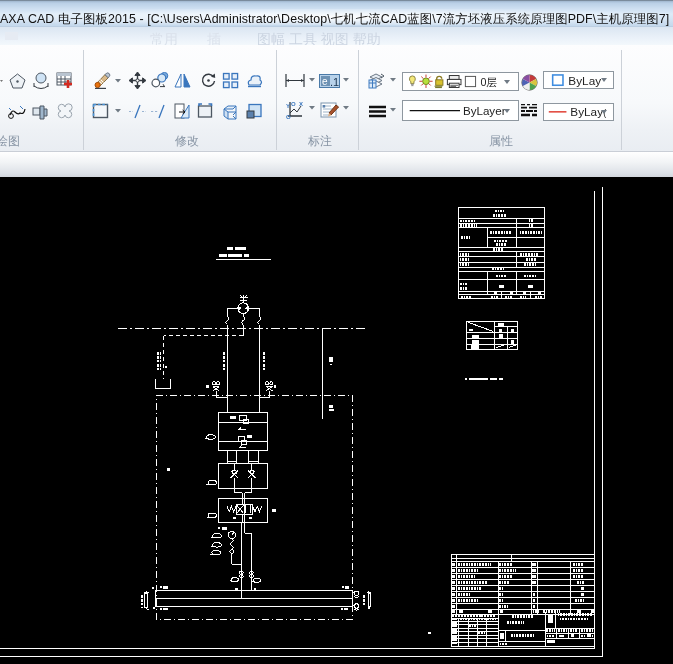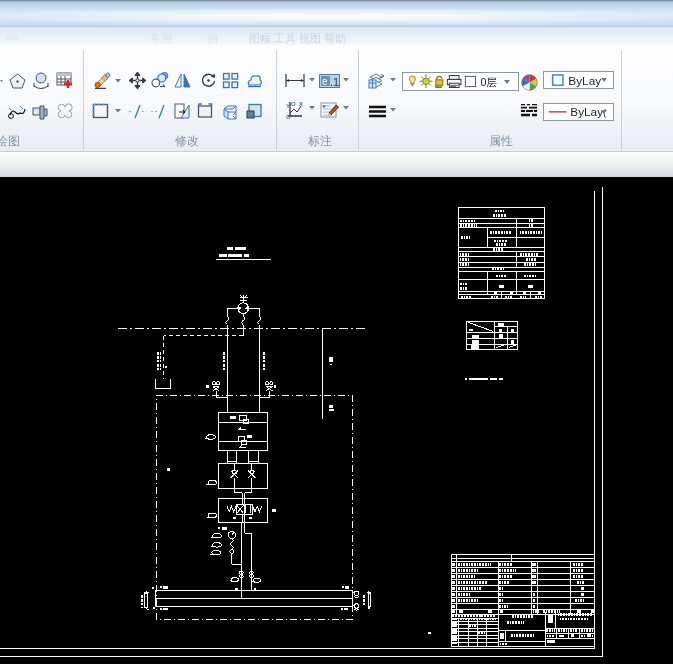--- a/index.html
+++ b/index.html
@@ -2,37 +2,38 @@
 <html><head><meta charset="utf-8">
 <style>
 *{margin:0;padding:0;box-sizing:border-box}
 html,body{width:673px;height:664px;overflow:hidden;background:#000;font-family:"Liberation Sans",sans-serif}
 #win{position:relative;width:673px;height:664px}
 #title{position:absolute;left:0;top:0;width:673px;height:27px;
 background:linear-gradient(180deg,#55606b 0,#9fb6ce 1px,#b9cfe6 3px,#cfe0f2 9px,#dcebf8 14px,#d2e2f2 20px,#c4d8ec 26px,#b2c4d8 27px);}
 #title .glow{position:absolute;left:0;top:9px;width:670px;height:16px;background:radial-gradient(ellipse 380px 10px at 330px 8px,rgba(255,255,255,.95),rgba(255,255,255,0));}
 #title .t{position:absolute;left:0;top:11px;width:673px;font-size:12.4px;color:#111;white-space:nowrap;letter-spacing:0.1px}
 #tabs{position:absolute;left:0;top:27px;width:673px;height:18px;background:linear-gradient(180deg,#dbe6f2,#eaf1f9 60%,#f3f8fc)}
-#tabs span{position:absolute;top:4px;font-size:11px;color:#d3dce8}
+#tabs span{position:absolute;top:4px;font-size:14px;color:#d3dce8}
 #ribbon{position:absolute;left:0;top:45px;width:673px;height:107px;background:linear-gradient(180deg,#fdfdfe 0,#f7f9fb 55%,#eef1f5 80%,#e9edf2 100%);border-bottom:1px solid #c9ced6}
 .sep{position:absolute;top:5px;width:1px;height:100px;background:#ccd1d8}
 .glabel{position:absolute;top:88px;font-size:12px;color:#8794a4;width:80px;text-align:center}
 #band{position:absolute;left:0;top:152px;width:673px;height:25px;background:linear-gradient(180deg,#ffffff 0,#f2f4f6 40%,#dde1e7 85%,#d2d6dc 100%)}
 #canvas{position:absolute;left:0;top:177px;width:673px;height:487px;background:#000}
 </style></head>
 <body>
 <div id="win">
 <div id="title">
       <div class="glow"></div>
+      <div class="t">AXA CAD 电子图板2015 - [C:\Users\Administrator\Desktop\七机七流CAD蓝图\7流方坯液压系统原理图PDF\主机原理图7]</div>
     </div>
 <div id="tabs">
       <span style="left:5px;top:5px;width:13px;height:8px;background:#e6ebf3;display:inline-block"></span>
       <span style="left:150px;color:#dae1eb">常用</span>
       <span style="left:207px;color:#dae1eb">插</span>
-      <span style="left:249px;color:#ccd5e2">图幅 工具 视图 帮助</span>
+      <span style="left:257px;color:#ccd5e2">图幅 工具 视图 帮助</span>
     </div>
 <div id="ribbon">
 <div class="sep" style="left:83px"></div>
       <div class="sep" style="left:276px"></div>
       <div class="sep" style="left:358px"></div>
       <div class="sep" style="left:621px"></div>
 <div class="glabel" style="left:-32px">绘图</div>
 <div class="glabel" style="left:147px">修改</div>
 <div class="glabel" style="left:280px">标注</div>
 <div class="glabel" style="left:461px">属性</div>
@@ -235,20 +236,24 @@
         <path d="M30.8,13.6 h8 M31.4,15 h7" stroke="#6a6a10"></path>
         <g>
           <rect x="46" y="2.6" width="10" height="4" fill="#eee" stroke="#333"></rect>
           <rect x="44" y="6.6" width="14" height="5.4" fill="#fff" stroke="#333"></rect>
           <rect x="46" y="10.5" width="10" height="4.4" fill="#fff" stroke="#333"></rect>
           <path d="M47,12.6 h8 M47,14 h6" stroke="#555"></path>
         </g>
         <rect x="62.5" y="3.5" width="10.5" height="10.5" fill="#fff" stroke="#555"></rect>
         <text x="78" y="13" font-family="Liberation Sans" font-size="11" fill="#222">0层</text>
       </svg><span style="position:absolute;left:101px;top:7px;width:0;height:0;border-left:3.2px solid transparent;border-right:3.2px solid transparent;border-top:4px solid #707a84;"></span></div>
+    <div style="position:absolute;left:401.8px;top:100.3px;width:117px;height:20.4px;background:#fff;border:1px solid #8e979f;box-sizing:border-box;"><svg width="100%" height="100%" viewBox="0 0 115 19">
+        <path d="M5,10 h52" stroke="#111" stroke-width="1.2"></path>
+        <text x="60" y="14" font-family="Liberation Sans" font-size="12" fill="#222">ByLayer</text>
+      </svg><span style="position:absolute;left:101px;top:7.5px;width:0;height:0;border-left:3.2px solid transparent;border-right:3.2px solid transparent;border-top:4px solid #707a84;"></span></div>
     <div style="position:absolute;left:543.2px;top:70.6px;width:70.4px;height:18.7px;background:#fff;border:1px solid #8e979f;box-sizing:border-box;"><svg width="100%" height="100%" viewBox="0 0 68 17">
         <rect x="8" y="3" width="10.5" height="10.5" fill="#fff" stroke="#3f8de0" stroke-width="1.6"></rect>
         <text x="24" y="13" font-family="Liberation Sans" font-size="12" fill="#222">ByLay</text>
       </svg><span style="position:absolute;left:57px;top:6.5px;width:0;height:0;border-left:3.2px solid transparent;border-right:3.2px solid transparent;border-top:4px solid #707a84;"></span></div>
     <div style="position:absolute;left:543.2px;top:103.4px;width:70.4px;height:17.7px;background:#fff;border:1px solid #8e979f;box-sizing:border-box;"><svg width="100%" height="100%" viewBox="0 0 68 16">
         <path d="M4,8 h18" stroke="#e03c30" stroke-width="1.5"></path>
         <text x="26" y="12.5" font-family="Liberation Sans" font-size="12" fill="#222">ByLay</text>
         <text x="59.5" y="12.5" font-family="Liberation Sans" font-size="9" fill="#222">(</text>
       </svg><span style="position:absolute;left:57px;top:6px;width:0;height:0;border-left:3.2px solid transparent;border-right:3.2px solid transparent;border-top:4px solid #707a84;"></span></div>
 <div id="band"></div>

